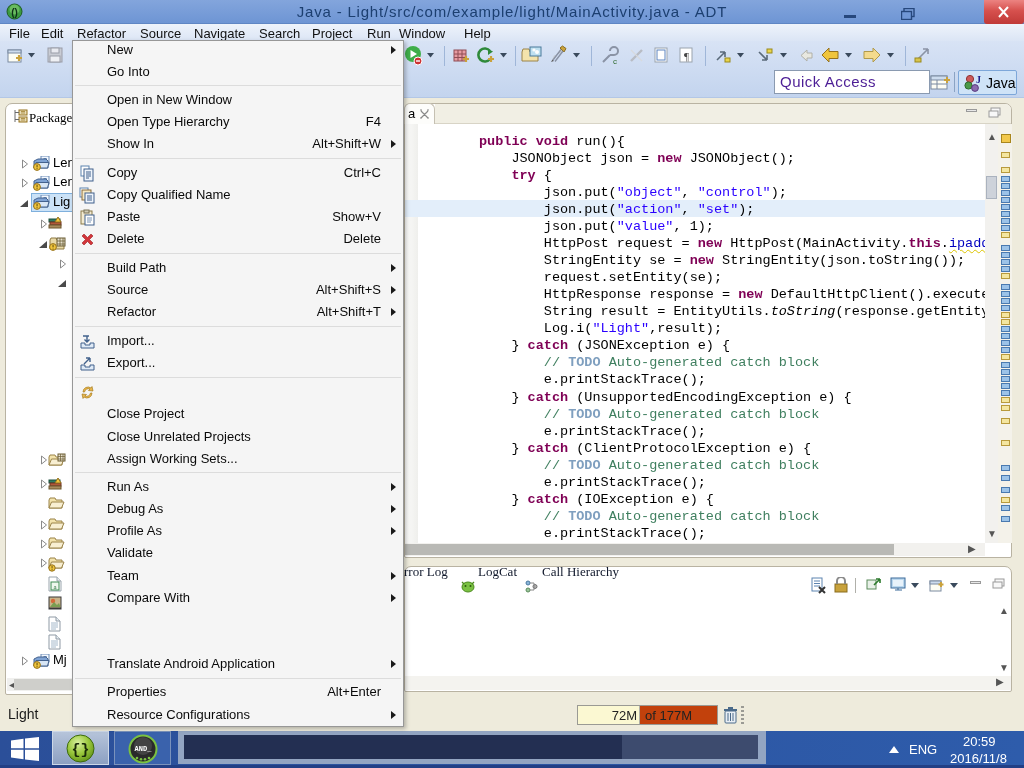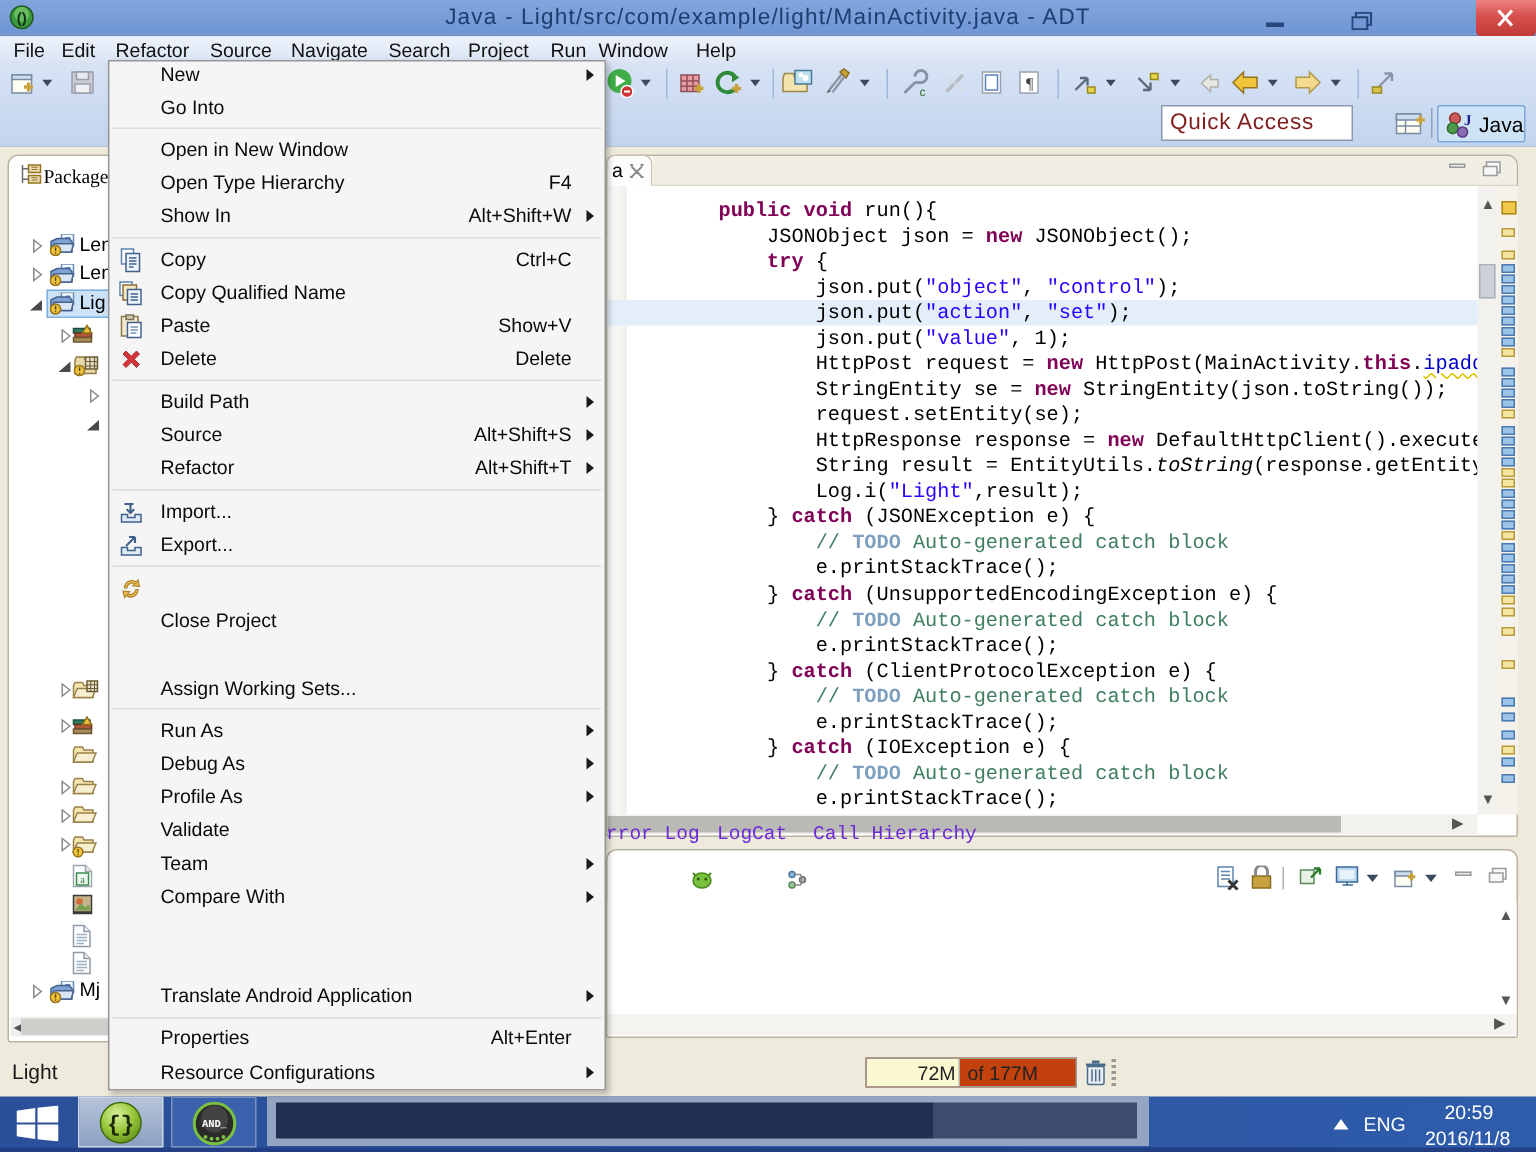--- a/index.html
+++ b/index.html
@@ -10,22 +10,22 @@
   background:linear-gradient(#83a5dc,#6e95d4); border-bottom:1px solid #5f86c4; }
 #title { position:absolute; left:0; right:0; top:3px; text-align:center; font-size:15px; letter-spacing:0.8px; color:#1c3f70; }
 
 #menubar { position:absolute; left:0; top:24px; width:1024px; height:17px;
   background:linear-gradient(#eef3fb,#dbe5f5); font-size:13px; color:#111; }
 #menubar span { position:absolute; top:2px; }
 
 #toolbar { position:absolute; left:0; top:41px; width:1024px; height:57px;
   background:linear-gradient(#d8e3f5,#c3d4ee); border-bottom:1px solid #b3c7e6; }
 
-#qa { position:absolute; left:774px; top:70px; width:128px; height:24px; background:#fff;
-  border:1px solid #8a9ab0; font-size:15px; letter-spacing:0.5px; color:#7f1d1d; padding:2px 0 0 5px; }
+#qa { position:absolute; left:774px; top:70px; width:156px; height:24px; background:#fff;
+  border:1px solid #8a9ab0; font-size:15px; letter-spacing:0.5px; color:#4c1d95; padding:2px 0 0 5px; }
 #persp { position:absolute; left:929px; top:71px; width:24px; height:23px; }
 #javabtn { position:absolute; left:958px; top:70px; width:59px; height:25px; background:#cfe3f7;
   border:1px solid #7da7d9; border-radius:2px; font-size:14px; color:#000; }
 
 .panel { position:absolute; background:#fff; border:1px solid #b9b3a2; border-radius:7px 7px 2px 2px; }
 #left { left:5px; top:103px; width:395px; height:592px; }
 #lefttab { position:absolute; left:29px; top:110px; font-family:"Liberation Serif",serif; font-size:13px; color:#000; }
 .tl { font-size:13px; color:#000; }
 #lscroll { position:absolute; left:7px; top:678px; width:391px; height:13px; background:#f0f0ee; }
 #lthumb { position:absolute; left:14px; top:679px; width:240px; height:11px; background:#cfcfcb; }
@@ -47,21 +47,21 @@
 #evsb { position:absolute; left:985px; top:124px; width:13px; height:419px; background:#f2f1ee; }
 #evthumb { position:absolute; left:986px; top:176px; width:11px; height:23px; background:#cdd2da; border:1px solid #aab2be; }
 #ehsb { position:absolute; left:405px; top:543px; width:580px; height:13px; background:#f2f1ee; }
 #ehthumb { position:absolute; left:405px; top:544px; width:489px; height:11px; background:#b9b9b5; }
 #ruler { position:absolute; left:998px; top:124px; width:14px; height:419px; background:#f4f2ea; }
 .bm { left:1001px; width:9px; height:6px; background:#9cc3e8; border:1px solid #4a7ab0; }
 .ym { left:1001px; width:9px; height:6px; background:#f4e6a0; border:1px solid #b89a3c; }
 .sarr { position:absolute; font-size:10px; color:#555; }
 
 #bottom { left:404px; top:566px; width:608px; height:126px; }
-.btab { position:absolute; top:548px; font-family:Liberation Mono, monospace; font-size:13px; color:#6d28d9; }
+.btab { position:absolute; top:564px; font-family:Liberation Serif, serif; font-size:13px; color:#0f172a; }
 #bcontent { position:absolute; left:405px; top:601px; width:606px; height:75px; background:#fff; }
 #bscroll { position:absolute; left:405px; top:676px; width:606px; height:14px; background:#f4f3ef; }
 
 #status-light { position:absolute; left:8px; top:706px; font-size:14px; color:#1a1a1a; }
 #mem { position:absolute; left:577px; top:705px; width:141px; height:20px; border:1px solid #9a9a94; background:#c2410c; }
 #memfill { position:absolute; left:0; top:0; width:62px; height:18px; background:#fbf8d2; border-right:1px solid #b0b0a8; }
 #memtext { position:absolute; left:0; top:2px; width:100%; font-size:13px; color:#222; }
 
 #taskbar { position:absolute; left:0; top:731px; width:1024px; height:37px; background:linear-gradient(90deg,#2b4f99,#2e5cab); }
 #taskbar .darkedge { position:absolute; left:0; bottom:0; width:1024px; height:3px; background:#223f85; }
@@ -694,20 +694,23 @@
 <path d="M5 9 L11 3 M11 3 h-4 M11 3 v4" stroke="#41618c" stroke-width="1.4" fill="none"></path>
     </svg>
     <div class="msep" style="top:336.2px"></div>
     <svg class="abs" style="left:6px;top:343.3px" width="17" height="17" viewBox="0 0 17 17">
 <path d="M4 8 A5 5 0 0 1 12 4 L13 2.5 L14 7 L9.5 6.5 L11 5 A4 4 0 0 0 5.5 8 Z" fill="#e8b64c" stroke="#a87d1e" stroke-width="0.7"></path>
 <path d="M13 9 A5 5 0 0 1 5 13 L4 14.5 L3 10 L7.5 10.5 L6 12 A4 4 0 0 0 11.5 9 Z" fill="#e8b64c" stroke="#a87d1e" stroke-width="0.7"></path>
     </svg>
     <div class="mi" style="top:362.4px">
       <span class="ml">Close Project</span>
     </div>
+    <div class="mi" style="top:384.5px">
+      <span class="ml">Close Unrelated Projects</span>
+    </div>
     <div class="mi" style="top:406.5px">
       <span class="ml">Assign Working Sets...</span>
     </div>
     <div class="msep" style="top:431.4px"></div>
     <div class="mi" style="top:435.2px">
       <span class="ml">Run As</span>
       <span class="mar"></span>
     </div>
     <div class="mi" style="top:457.3px">
       <span class="ml">Debug As</span>

